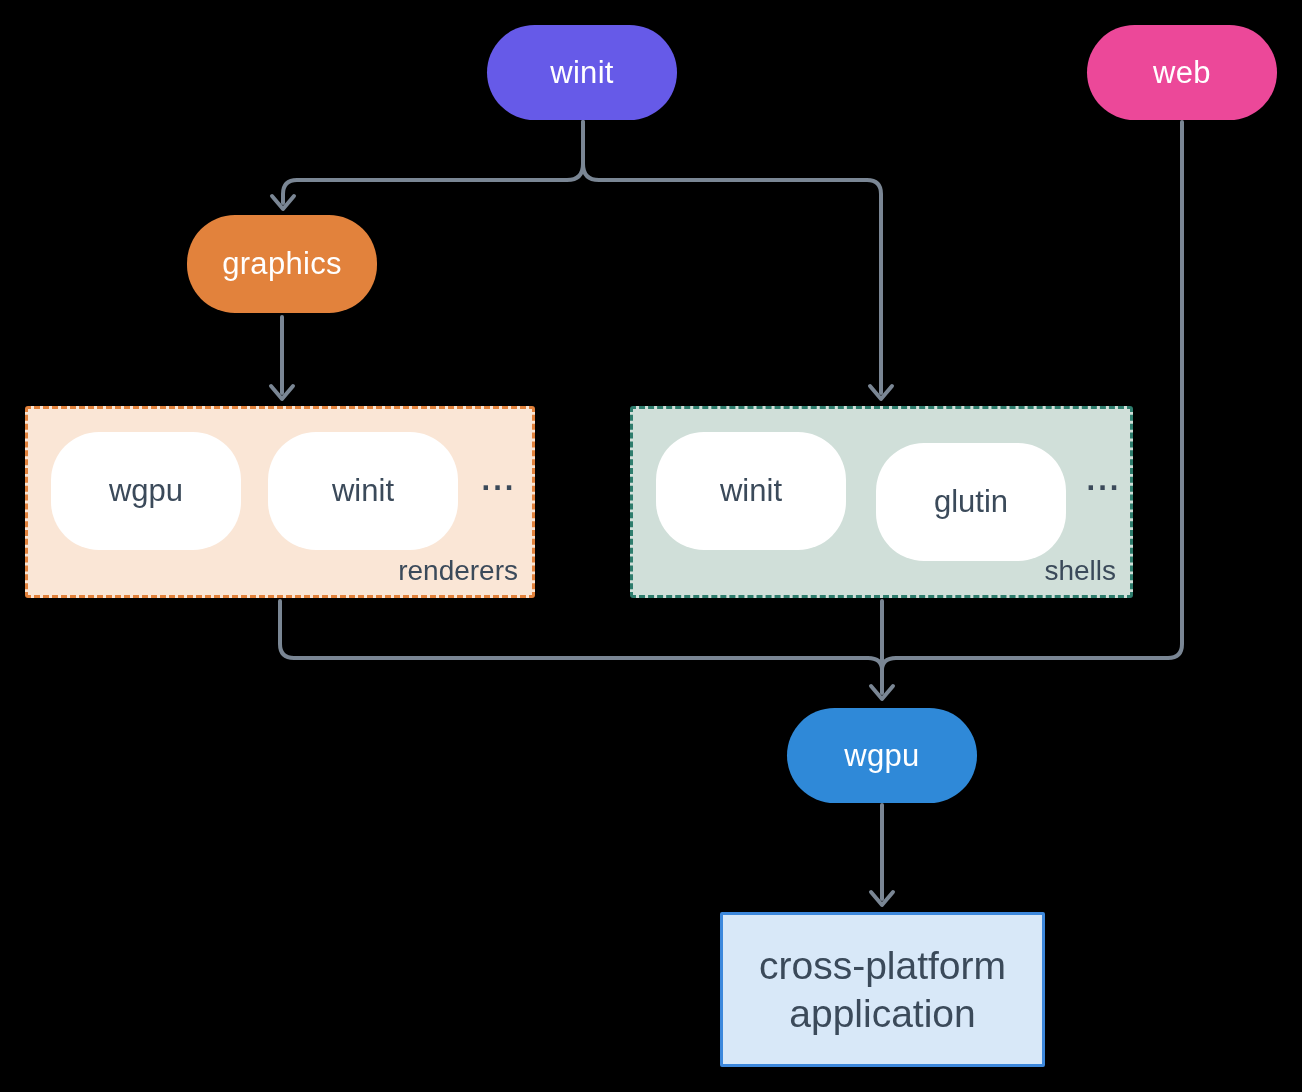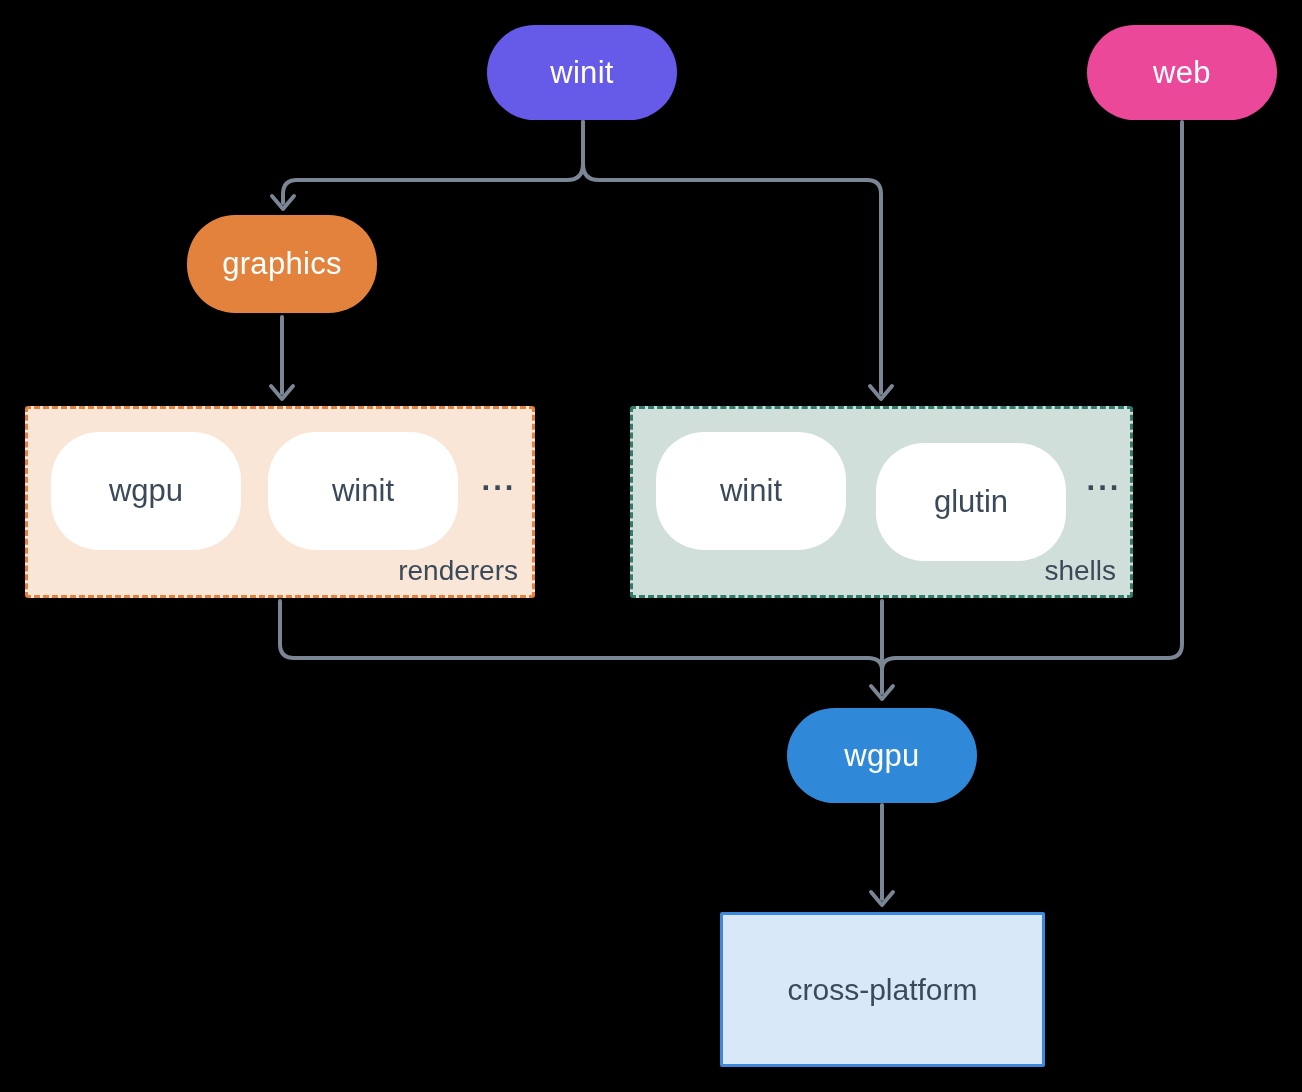--- a/index.html
+++ b/index.html
@@ -93,21 +93,21 @@
     width: 325px;
     height: 155px;
     box-sizing: border-box;
     border-width: 3px;
     border-style: solid;
     border-radius: 2px;
     display: flex;
     flex-direction: column;
     align-items: center;
     justify-content: center;
-    font-size: 30px;
+    font-size: 39px;
     line-height: 48px;
     text-align: center;
   }
 </style>
 </head>
 <body>
 
 <div class="canvas">
 
   <svg class="connectors" viewBox="0 0 1302 1092">
@@ -165,15 +165,16 @@
     <div class="ellipsis" style="color: rgb(59, 74, 90);">...</div>
     <div class="group-label" style="color: rgb(59, 74, 90);">shells</div>
   </div>
 
   <div class="pill node-iced" style="background: rgb(47, 137, 216); color: rgb(255, 255, 255);">
     <span>wgpu</span>
   </div>
 
   <div class="app-box" style="background: rgb(216, 232, 248); border-color: rgb(61, 136, 220); color: rgb(59, 74, 90);">
     <span>cross-platform</span>
+    <span>application</span>
   </div>
 
 </div>
 
 </body></html>

